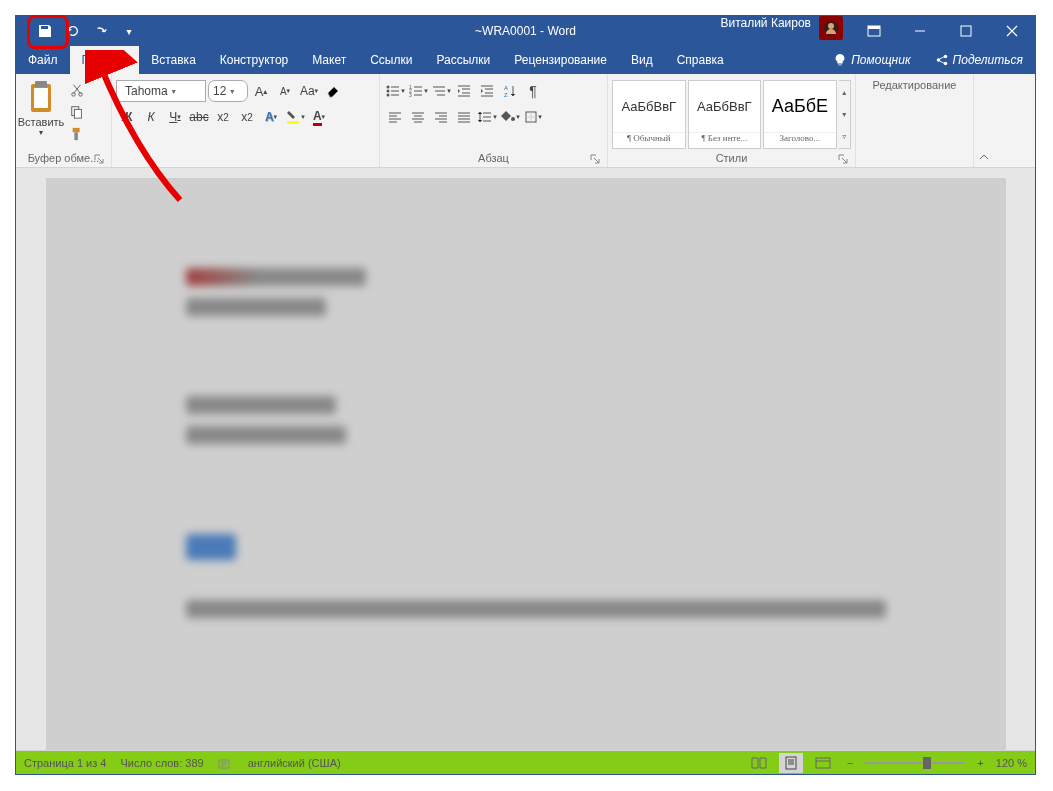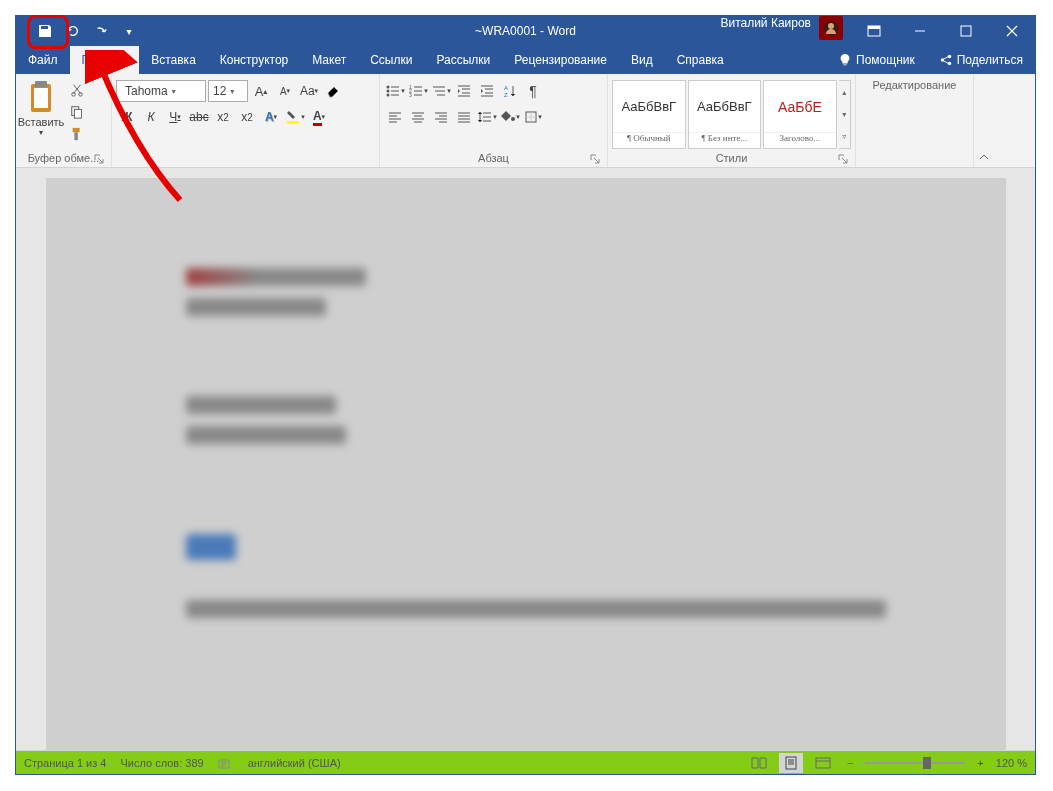--- a/index.html
+++ b/index.html
@@ -11,50 +11,50 @@
 .save-highlight { position: absolute; left: -4px; top: -3px; width: 42px; height: 34px; border: 3px solid #e60000; border-radius: 8px; pointer-events: none; z-index: 10; }
 .title-center { position: absolute; left: 50%; transform: translateX(-50%); font-size: 12px; color: #fff; }
 .title-right { margin-left: auto; display: flex; align-items: flex-start; height: 100%; }
 .user-name { font-size: 12px; padding: 0 8px; color: #fff; }
 .avatar { width: 24px; height: 24px; background: #8b0000; border-radius: 2px; display: flex; align-items: center; justify-content: center; margin-right: 8px; font-size: 14px; }
 .win-btn { width: 46px; height: 30px; display: flex; align-items: center; justify-content: center; color: #fff; cursor: pointer; }
 
 .tabs { height: 28px; background: #2b579a; display: flex; align-items: stretch; color: #fff; font-size: 12px; }
 .tab { padding: 0 12px; display: flex; align-items: center; cursor: pointer; }
 .tab.active { background: #f3f3f3; color: #2b579a; }
-.tabs-right { margin-left: auto; display: flex; }
+.tabs-right { margin-left: auto; display: flex; font-style: italic; }
 .tabs-right .tab svg { margin-right: 4px; }
 
 .ribbon { height: 94px; background: #f3f3f3; border-bottom: 1px solid #d4d4d4; display: flex; font-size: 11px; color: #444; }
 .group { border-right: 1px solid #e1e1e1; display: flex; flex-direction: column; padding: 2px 4px 0; }
 .group-body { flex: 1; display: flex; align-items: flex-start; padding-top: 4px; }
 .group-label { height: 18px; display: flex; align-items: center; justify-content: center; font-size: 11px; color: #666; position: relative; }
 .dlg-launcher { position: absolute; right: 2px; bottom: 2px; width: 12px; height: 12px; cursor: pointer; }
 
 .paste-btn { width: 42px; display: flex; flex-direction: column; align-items: center; cursor: pointer; }
 .paste-icon { width: 32px; height: 34px; margin-bottom: 2px; }
 .clip-side { display: flex; flex-direction: column; gap: 2px; margin-left: 4px; }
 .small-btn { width: 22px; height: 20px; display: flex; align-items: center; justify-content: center; cursor: pointer; }
 
 .font-body { display: flex; flex-direction: column; gap: 4px; }
 .font-row { display: flex; align-items: center; gap: 2px; }
 .combo { height: 22px; border: 1px solid #ababab; background: #fff; display: flex; align-items: center; padding: 0 4px; font-size: 12px; cursor: pointer; }
 .combo-arrow { margin-left: 4px; font-size: 8px; color: #666; }
 .font-name { width: 90px; padding-left: 8px; }
-.font-size { width: 40px; }
+.font-size { width: 40px; border-radius: 7px; }
 .rb-btn { width: 22px; height: 22px; display: flex; align-items: center; justify-content: center; cursor: pointer; font-size: 12px; }
 .rb-btn svg { display: block; }
 
 .para-body { display: flex; flex-direction: column; gap: 4px; }
 .para-row { display: flex; gap: 1px; }
 
 .styles-body { display: flex; gap: 2px; align-items: stretch; height: 62px; }
 .style-item { width: 84px; border: 1px solid #ccc; background: #fff; display: flex; flex-direction: column; cursor: pointer; }
 .style-preview { flex: 1; display: flex; align-items: center; justify-content: center; font-size: 13px; color: #333; overflow: hidden; }
-.style-preview.heading { color: #b91c1c; font-size: 14px; }
+.style-preview.heading { color: #000000; font-size: 18px; }
 .style-name { height: 16px; font-size: 9px; text-align: center; color: #666; border-top: 1px solid #eee; overflow: hidden; white-space: nowrap; font-family: Liberation Serif, serif; }
 .styles-more { width: 14px; display: flex; flex-direction: column; border: 1px solid #ccc; border-left: none; }
 .styles-more div { flex: 1; display: flex; align-items: center; justify-content: center; font-size: 8px; color: #666; cursor: pointer; }
 
 .edit-body { display: flex; flex-direction: column; gap: 2px; }
 .edit-item { display: flex; align-items: center; gap: 4px; height: 20px; cursor: pointer; font-size: 12px; padding: 0 4px; }
 
 .collapse-btn { width: 20px; display: flex; align-items: flex-end; justify-content: center; padding-bottom: 4px; cursor: pointer; }
 
 .doc-area { flex: 1; background: #e6e6e6; overflow: hidden; position: relative; display: flex; justify-content: center; }

